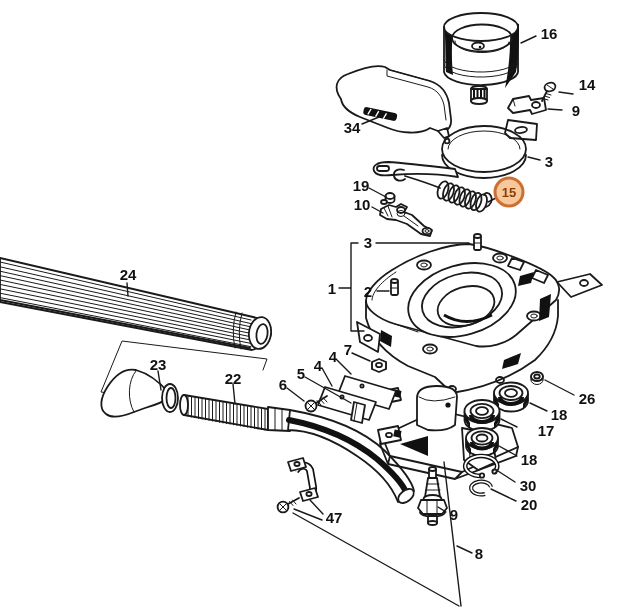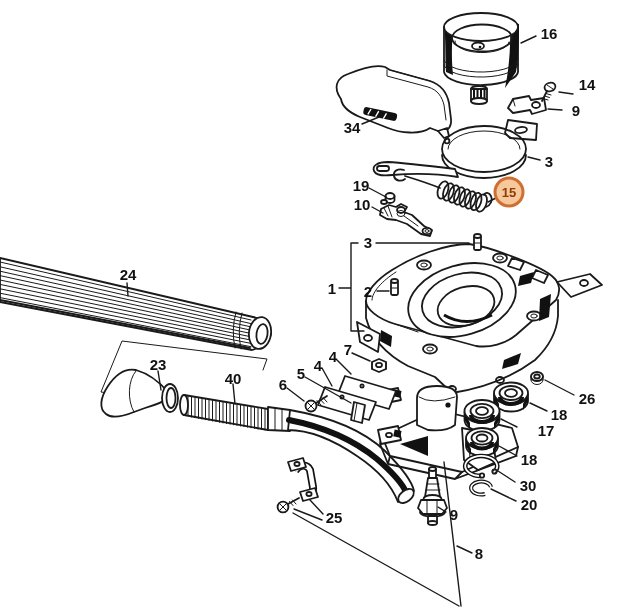--- a/index.html
+++ b/index.html
@@ -334,24 +334,24 @@
 <div class="lbl" style="left:362px;top:204px">10</div>
 <div class="lbl" style="left:368px;top:242px">3</div>
 <div class="lbl" style="left:332px;top:288px">1</div>
 <div class="lbl" style="left:368px;top:291px">2</div>
 <div class="lbl" style="left:128px;top:274px">24</div>
 <div class="lbl" style="left:348px;top:349px">7</div>
 <div class="lbl" style="left:333px;top:356px">4</div>
 <div class="lbl" style="left:318px;top:365px">4</div>
 <div class="lbl" style="left:158px;top:364px">23</div>
 <div class="lbl" style="left:301px;top:373px">5</div>
-<div class="lbl" style="left:233px;top:378px">40</div>
+<div class="lbl" style="left:233px;top:378px">22</div>
 <div class="lbl" style="left:283px;top:384px">6</div>
 <div class="lbl" style="left:587px;top:398px">26</div>
 <div class="lbl" style="left:559px;top:414px">18</div>
 <div class="lbl" style="left:546px;top:430px">17</div>
 <div class="lbl" style="left:529px;top:459px">18</div>
 <div class="lbl" style="left:528px;top:485px">30</div>
 <div class="lbl" style="left:529px;top:504px">20</div>
 <div class="lbl" style="left:454px;top:514px">9</div>
-<div class="lbl" style="left:334px;top:517px">25</div>
+<div class="lbl" style="left:334px;top:517px">47</div>
 <div class="lbl" style="left:479px;top:553px">8</div>
 </div>
 
 </body></html>

